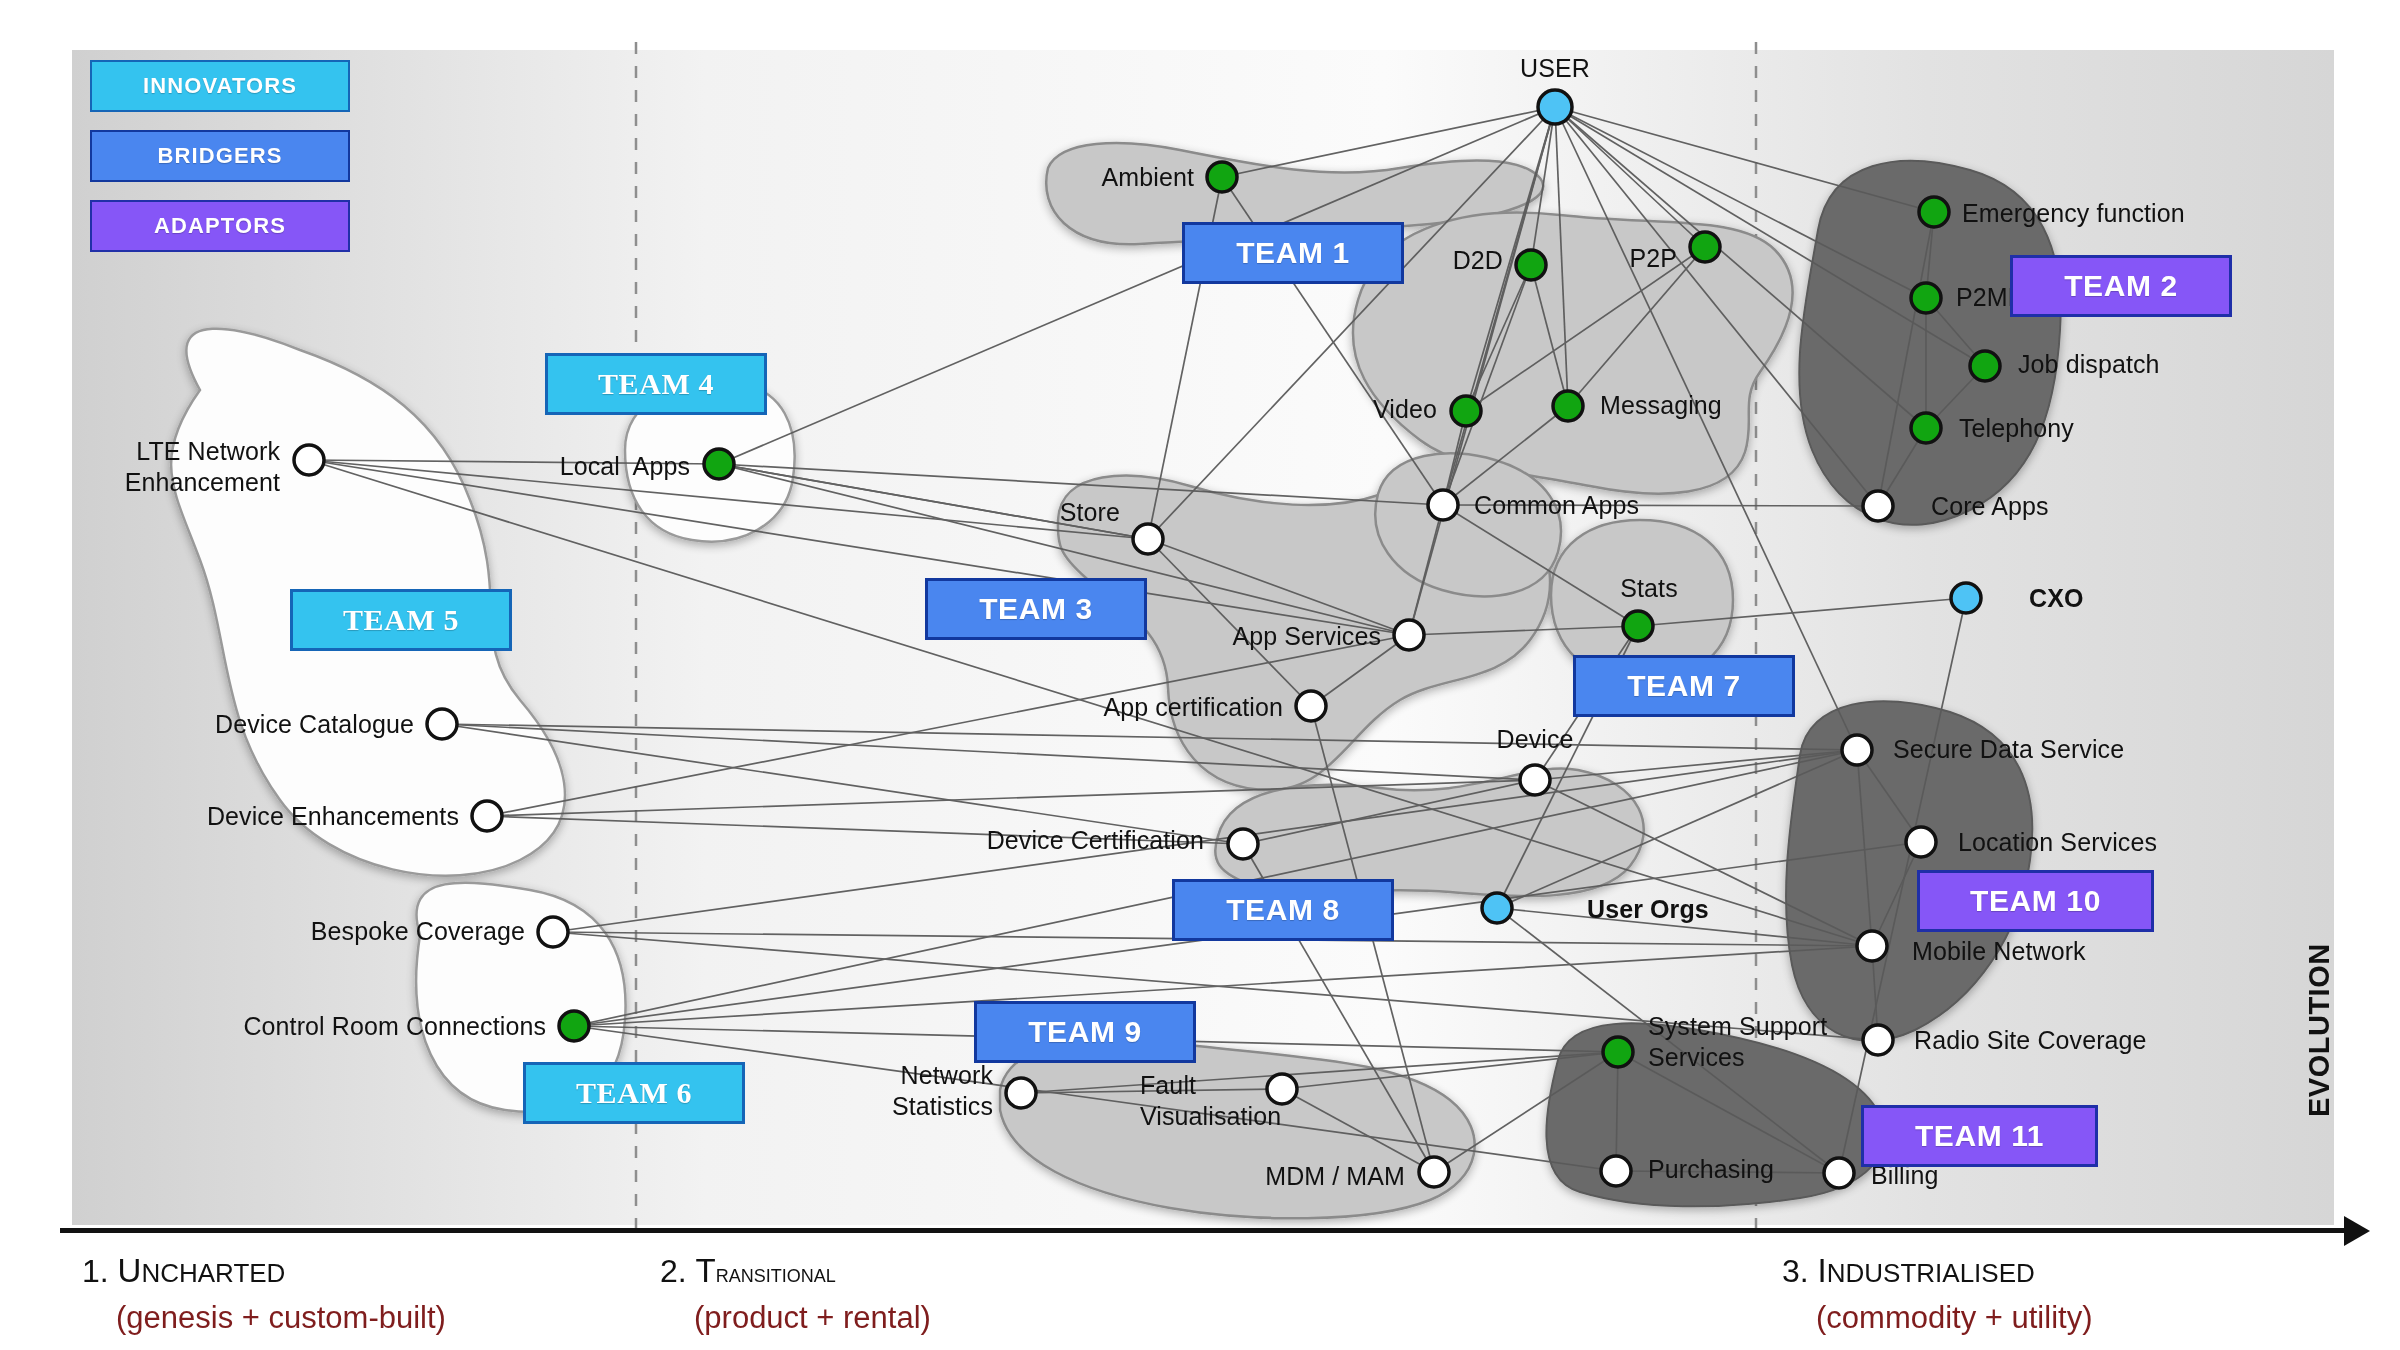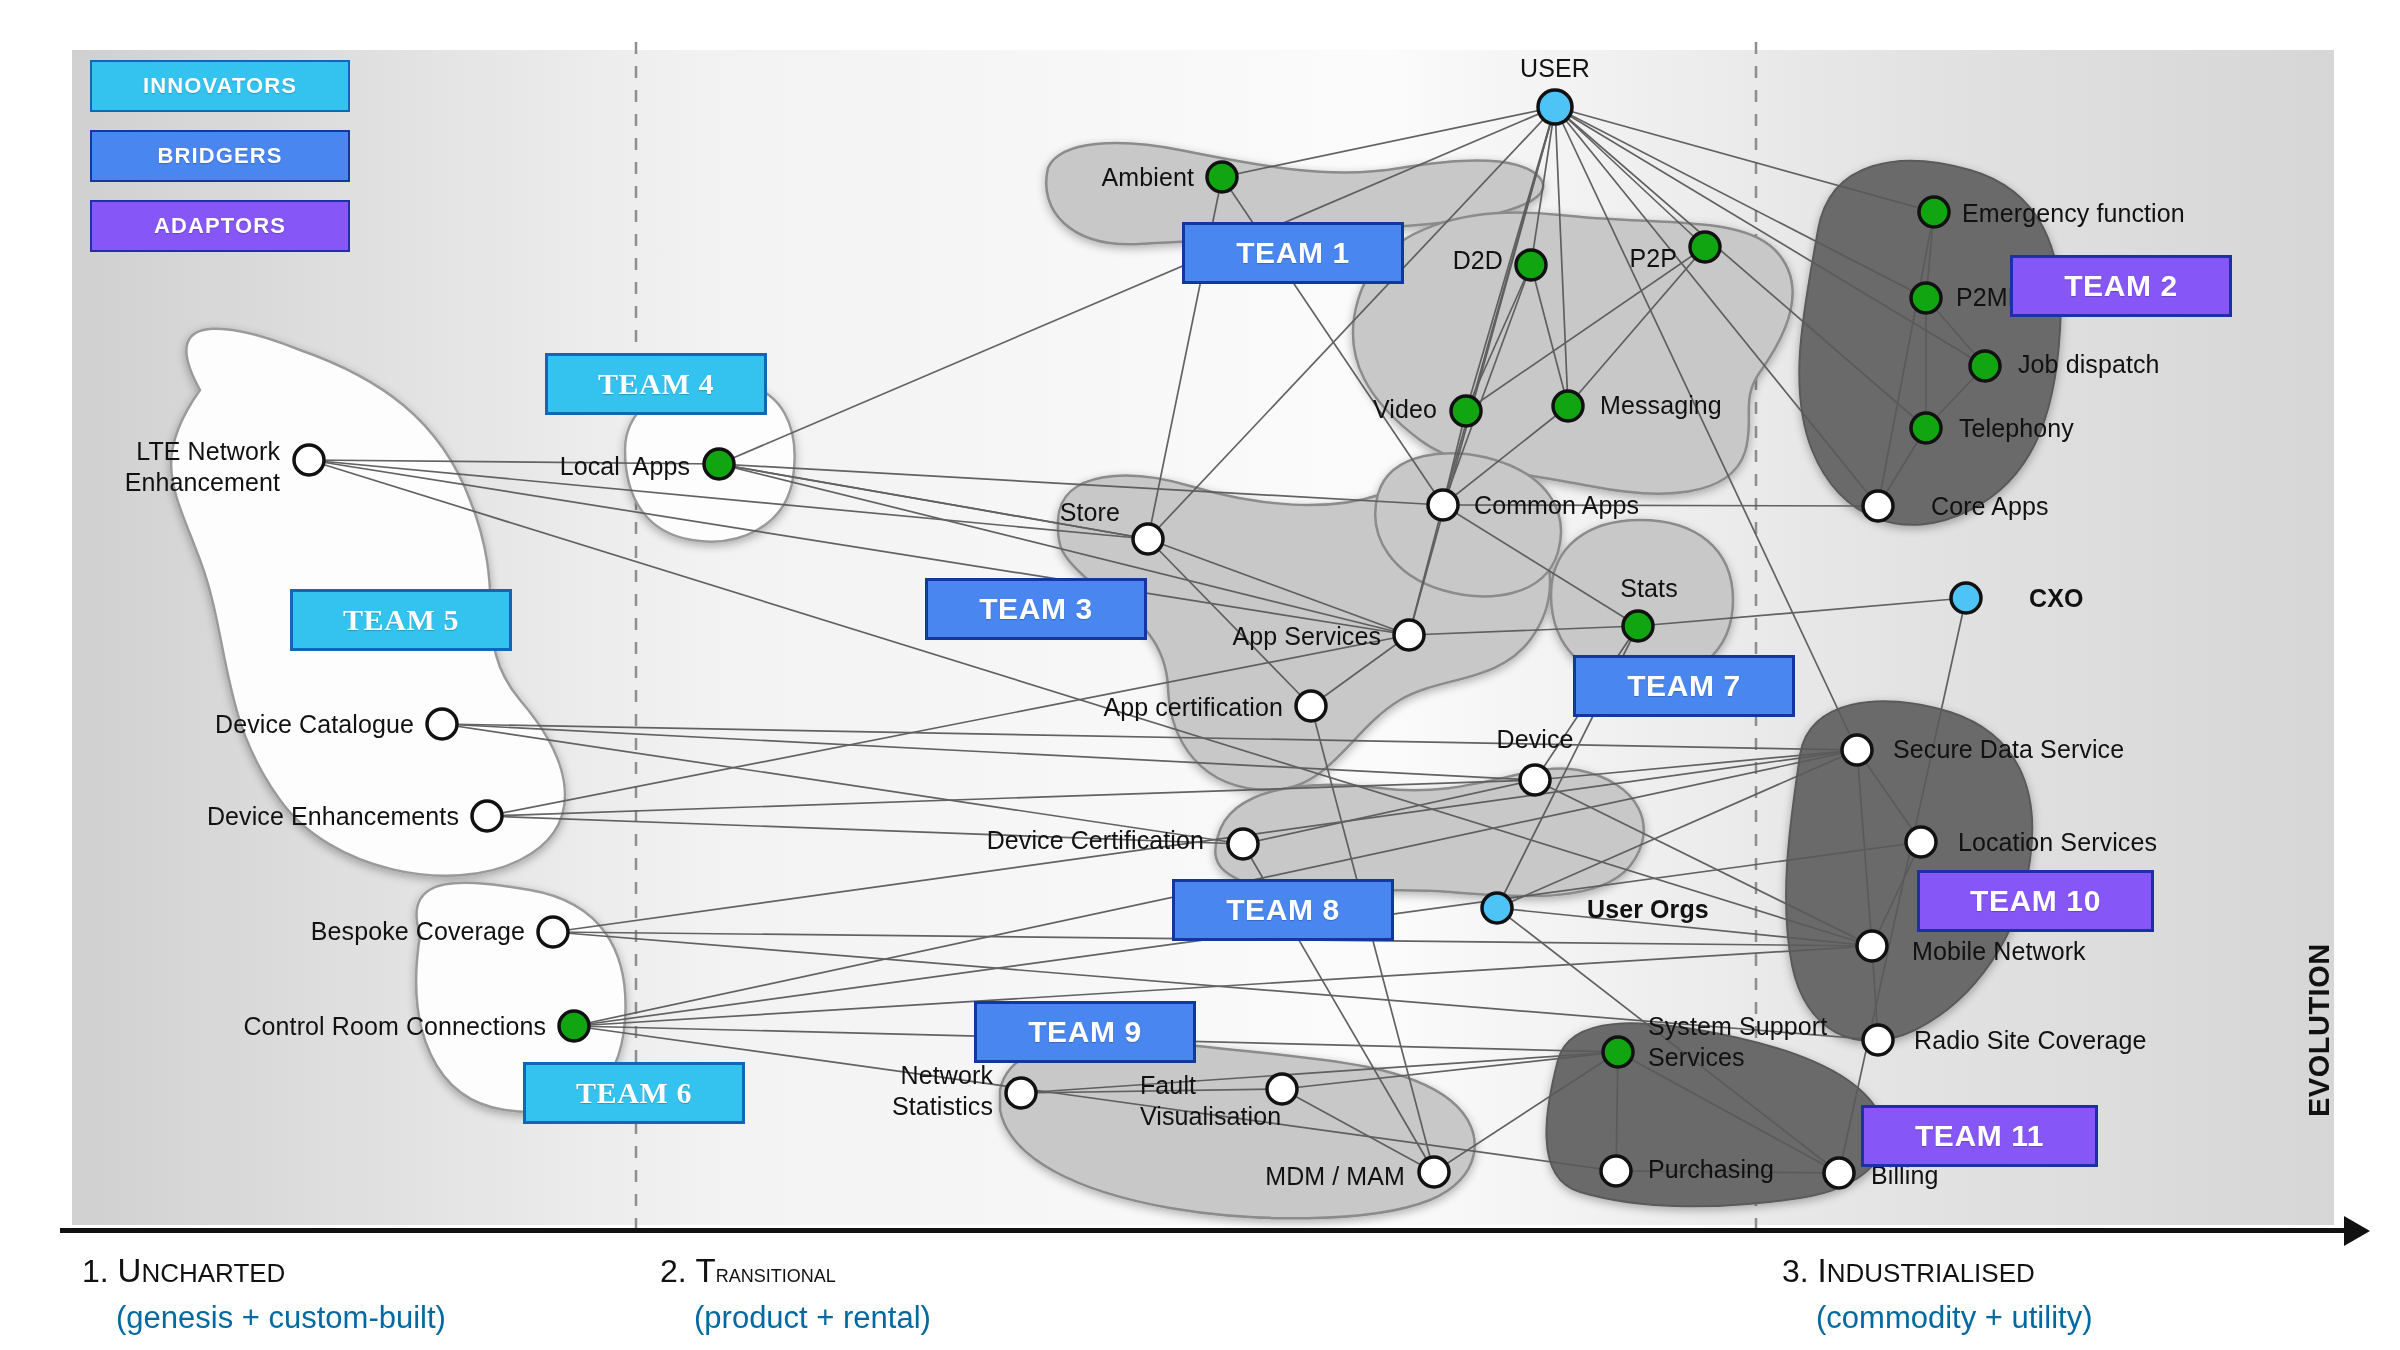--- a/index.html
+++ b/index.html
@@ -53,21 +53,21 @@
   
   #axisline{position:absolute;left:60px;top:1228px;width:2290px;height:5px;background:#111;}
   #arrowhead{
     position:absolute;left:2344px;top:1216px;width:0;height:0;
     border-top:15px solid transparent;border-bottom:15px solid transparent;
     border-left:26px solid #111;
   }
   .stage{position:absolute;top:1252px;}
   .stage .t1{font-size:32px;color:#111;font-weight:normal;white-space:nowrap;}
   .stage .t1 .sc{font-size:32px;}
-  .stage .t2{font-size:31px;color:#0369a1;margin-top:10px;padding-left:34px;white-space:nowrap;}
+  .stage .t2{font-size:31px;color:#7f1d1d;margin-top:10px;padding-left:34px;white-space:nowrap;}
   #evolution{
     position:absolute;left:2336px;top:1084px;
     font-size:29px;font-weight:bold;color:#111;letter-spacing:.5px;
     transform-origin:left bottom;transform:rotate(-90deg);
     white-space:nowrap;
   }
 </style>
 </head>
 <body>
 

